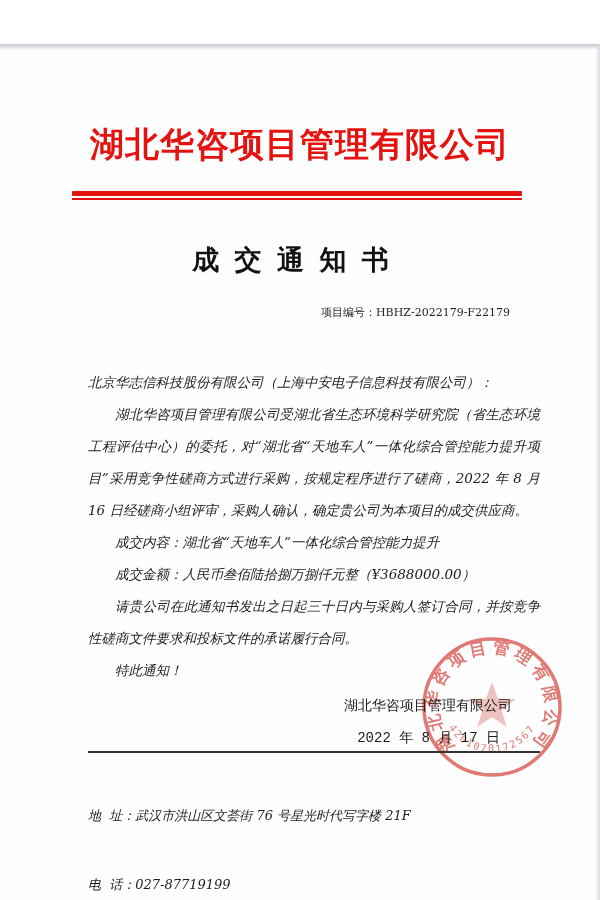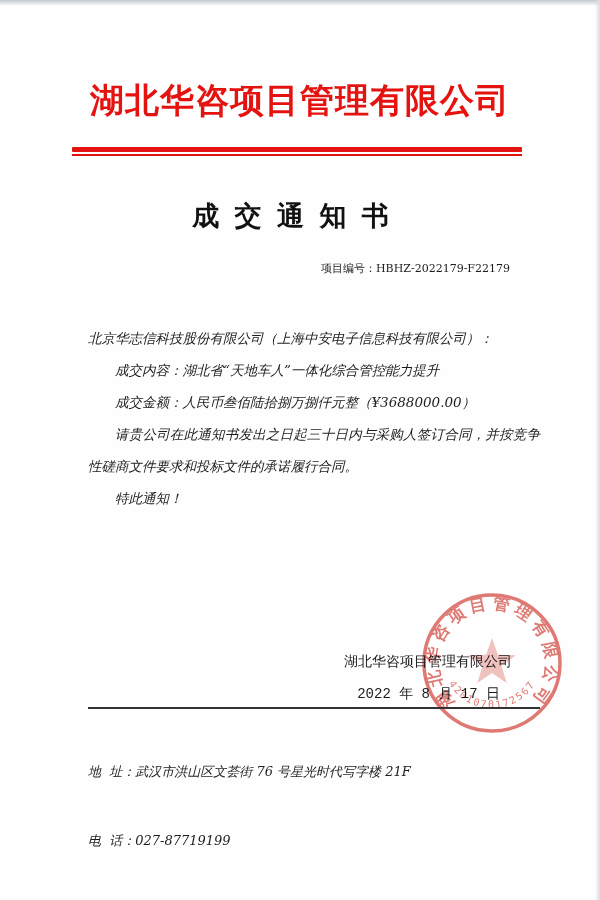--- a/index.html
+++ b/index.html
@@ -8,20 +8,21 @@
     font-family: "DejaVu Serif", "Liberation Serif", serif;
     background: #ffffff;
     position: relative;
     overflow: hidden;
     color: #212121;
   }
   .page {
     position: absolute;
     inset: 0;
     background: #fefefe;
+    margin-top: 44px;
   }
   
   .edge-top {
     position: absolute; top: 0; left: 0; right: 0; height: 6px;
     background: linear-gradient(to bottom, #c3c8cf, rgba(255,255,255,0));
   }
   .edge-right {
     position: absolute; top: 0; right: 0; bottom: 0; width: 5px;
     background: linear-gradient(to left, #d9dce0, rgba(255,255,255,0));
   }
@@ -120,20 +121,21 @@
   </div>
 
   <div class="doc-title">成 交 通 知 书</div>
 
   <div class="meta-block">
     <div>项目编号：HBHZ-2022179-F22179</div>
   </div>
 
   <div class="body-block">
     <p>北京华志信科技股份有限公司（上海中安电子信息科技有限公司）：</p>
+    <p class="indent">湖北华咨项目管理有限公司受湖北省生态环境科学研究院（省生态环境工程评估中心）的委托，对“湖北省“天地车人”一体化综合管控能力提升项目”采用竞争性磋商方式进行采购，按规定程序进行了磋商，2022 年 8 月 16 日经磋商小组评审，采购人确认，确定贵公司为本项目的成交供应商。</p>
     <p class="indent">成交内容：湖北省“天地车人”一体化综合管控能力提升</p>
     <p class="indent">成交金额：人民币叁佰陆拾捌万捌仟元整（¥3688000.00）</p>
     <p class="indent">请贵公司在此通知书发出之日起三十日内与采购人签订合同，并按竞争性磋商文件要求和投标文件的承诺履行合同。</p>
     <p class="indent">特此通知！</p>
   </div>
 
   <div class="signature-block">
     <div>湖北华咨项目管理有限公司</div>
     <div class="signature-date">2022 年 8 月 17 日</div>
   </div>

